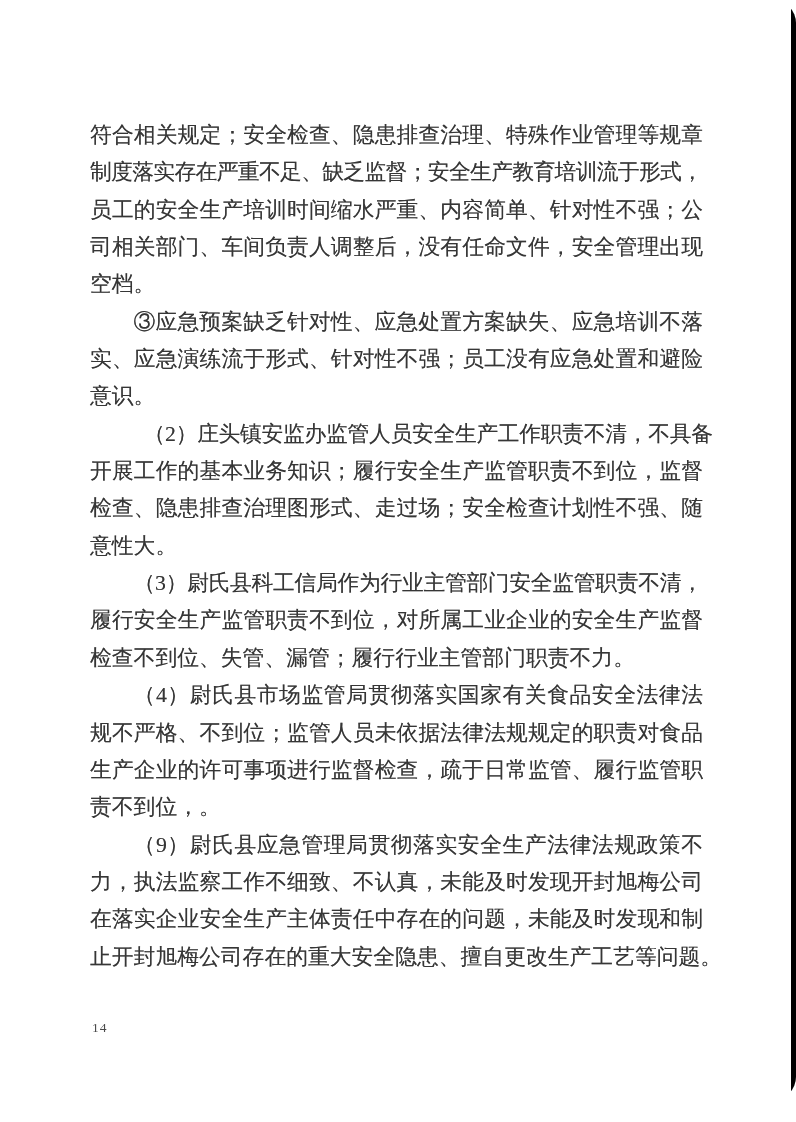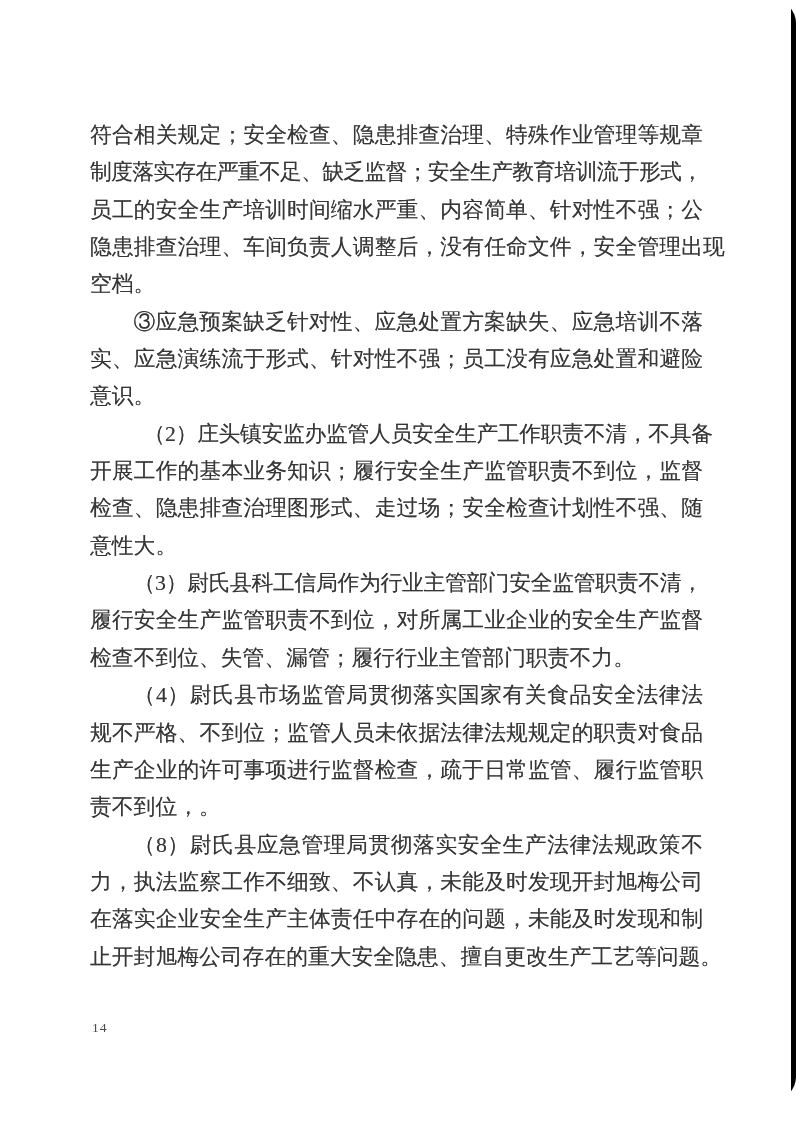--- a/index.html
+++ b/index.html
@@ -57,37 +57,37 @@
 </style>
 </head>
 <body>
 
 <div class="page">
 
   <div class="text-block">
     <div class="line fill"><span style="white-space: nowrap; letter-spacing: 0.099537px;">符合相关规定；安全检查、隐患排查治理、特殊作业管理等规章</span></div>
     <div class="line fill"><span style="white-space: nowrap; letter-spacing: -0.682478px;">制度落实存在严重不足、缺乏监督；安全生产教育培训流于形式，</span></div>
     <div class="line fill"><span style="white-space: nowrap; letter-spacing: 0.099537px;">员工的安全生产培训时间缩水严重、内容简单、针对性不强；公</span></div>
-    <div class="line fill"><span style="white-space: nowrap; letter-spacing: 0.099537px;">隐患排查治理、车间负责人调整后，没有任命文件，安全管理出现</span></div>
+    <div class="line fill"><span style="white-space: nowrap; letter-spacing: 0.099537px;">司相关部门、车间负责人调整后，没有任命文件，安全管理出现</span></div>
     <div class="line end">空档。</div>
     <div class="line fill indent"><span style="white-space: nowrap; letter-spacing: 0.10725px;">③应急预案缺乏针对性、应急处置方案缺失、应急培训不落</span></div>
     <div class="line fill"><span style="white-space: nowrap; letter-spacing: 0.099537px;">实、应急演练流于形式、针对性不强；员工没有应急处置和避险</span></div>
     <div class="line end">意识。</div>
     <div class="line fill indent"><span style="white-space: nowrap; letter-spacing: -0.316346px; margin-left: 10px;">（2）庄头镇安监办监管人员安全生产工作职责不清，不具备</span></div>
     <div class="line fill"><span style="white-space: nowrap; letter-spacing: 0.099537px;">开展工作的基本业务知识；履行安全生产监管职责不到位，监督</span></div>
     <div class="line fill"><span style="white-space: nowrap; letter-spacing: 0.099537px;">检查、隐患排查治理图形式、走过场；安全检查计划性不强、随</span></div>
     <div class="line end">意性大。</div>
     <div class="line fill indent"><span style="white-space: nowrap; letter-spacing: -0.316346px;">（3）尉氏县科工信局作为行业主管部门安全监管职责不清，</span></div>
     <div class="line fill"><span style="white-space: nowrap; letter-spacing: 0.099537px; margin-top: 20px;">履行安全生产监管职责不到位，对所属工业企业的安全生产监督</span></div>
     <div class="line end">检查不到位、失管、漏管；履行行业主管部门职责不力。</div>
     <div class="line fill indent"><span style="white-space: nowrap; letter-spacing: 0.542875px;">（4）尉氏县市场监管局贯彻落实国家有关食品安全法律法</span></div>
     <div class="line fill"><span style="white-space: nowrap; letter-spacing: 0.099537px;">规不严格、不到位；监管人员未依据法律法规规定的职责对食品</span></div>
     <div class="line fill"><span style="white-space: nowrap; letter-spacing: 0.099537px;">生产企业的许可事项进行监督检查，疏于日常监管、履行监管职</span></div>
     <div class="line end">责不到位，。</div>
-    <div class="line fill indent"><span style="white-space: nowrap; letter-spacing: 0.542875px;">（8）尉氏县应急管理局贯彻落实安全生产法律法规政策不</span></div>
+    <div class="line fill indent"><span style="white-space: nowrap; letter-spacing: 0.542875px;">（9）尉氏县应急管理局贯彻落实安全生产法律法规政策不</span></div>
     <div class="line fill"><span style="white-space: nowrap; letter-spacing: 0.099537px;">力，执法监察工作不细致、不认真，未能及时发现开封旭梅公司</span></div>
     <div class="line fill"><span style="white-space: nowrap; letter-spacing: 0.099537px;">在落实企业安全生产主体责任中存在的问题，未能及时发现和制</span></div>
     <div class="line end">止开封旭梅公司存在的重大安全隐患、擅自更改生产工艺等问题。</div>
   </div>
 
   <div class="footer-number">14</div>
 
   <div class="scan-edge"></div>
 
 </div>

